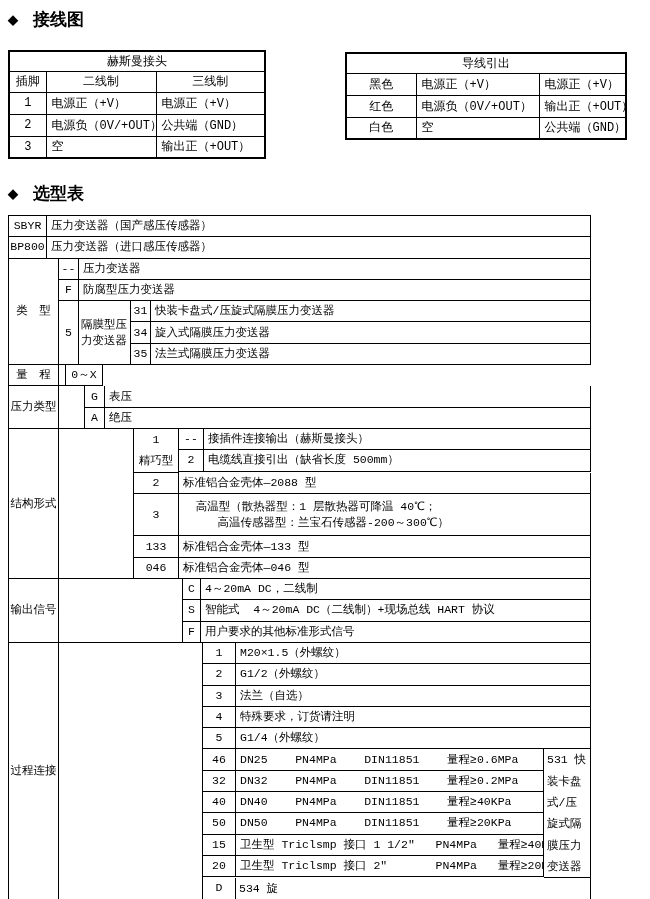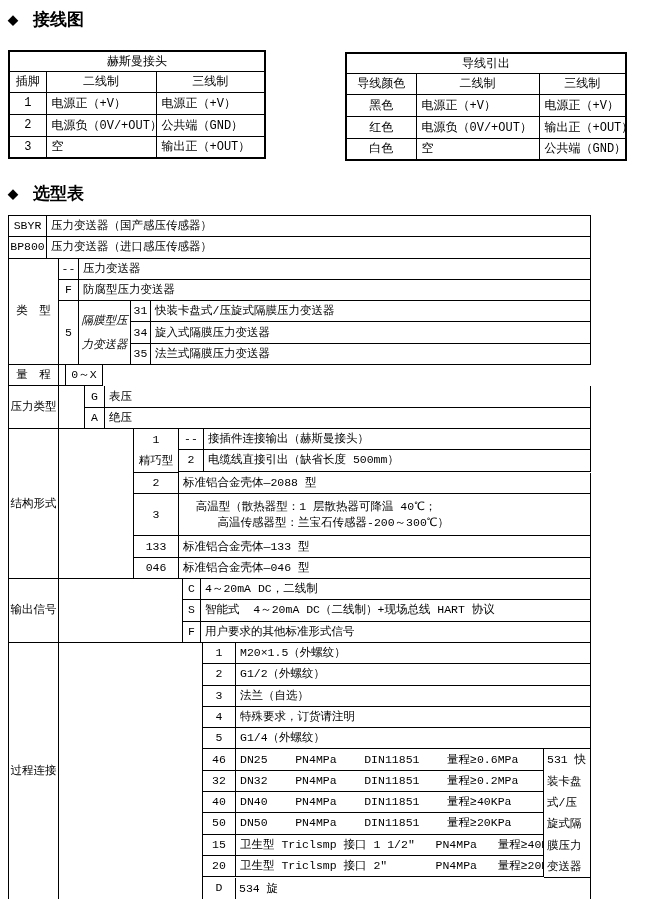--- a/index.html
+++ b/index.html
@@ -23,22 +23,22 @@
   .r2{height:42.6px;}
   .c{border-right:1px solid #000;border-bottom:1px solid #000;box-sizing:border-box;
      display:flex;align-items:center;overflow:hidden;flex:0 0 auto;}
   .ctr{justify-content:center;text-align:right;}
   .desc{padding-left:4px;white-space:pre;}
   .grow{flex:1 1 auto;min-width:0;text-align:center;}
   .label{width:50px;}
   .w7{width:7px;}.w18{width:18px;}.w20{width:20px;}.w25{width:25px;}.w26{width:26px;}
   .w33{width:33px;}.w37{width:37px;}.w38{width:38px;}.w45{width:45px;}.w47{width:47px;}
   .w52{width:52px;}.w75{width:75px;}.w124{width:124px;}.w144{width:144px;}.w308{width:308px;}
-  .wrapcell{white-space:normal;word-break:break-all;justify-content:center;text-align:center;
-            padding:0 2px;line-height:24px;font-style:italic;}
+  .wrapcell{white-space:normal;word-break:break-all;justify-content:center;text-align:left;
+            padding:0 2px;line-height:16px;}
   .note{white-space:normal;word-break:break-all;line-height:21.3px;padding:0 3px;}
   .stack{flex-direction:column;justify-content:center;padding:0;}
   .stack .ln{height:21.3px;line-height:21.3px;text-align:center;}
 </style>
 </head>
 <body>
 
 <div class="page">
 
   <div class="sec-title" style="top:8px;">
@@ -82,25 +82,20 @@
   <table class="wt" style="left:345px;top:52px;width:282px;">
     <colgroup>
         <col style="width:70px">
         <col style="width:123px">
         <col style="width:87px">
       </colgroup>
     <tbody>
         <tr style="height:20px">
           <td colspan="3" class="tc">导线引出</td>
         </tr>
-    <tr style="height:21px">
-      <td class="tc">导线颜色</td>
-      <td class="tc">二线制</td>
-      <td class="tc">三线制</td>
-    </tr>
     <tr style="height:22px">
       <td class="tc">黑色</td>
       <td class="tl">电源正（+V）</td>
       <td class="tl">电源正（+V）</td>
     </tr>
     <tr style="height:22px">
       <td class="tc">红色</td>
       <td class="tl">电源负（0V/+OUT）</td>
       <td class="tl">输出正（+OUT）</td>
     </tr>

